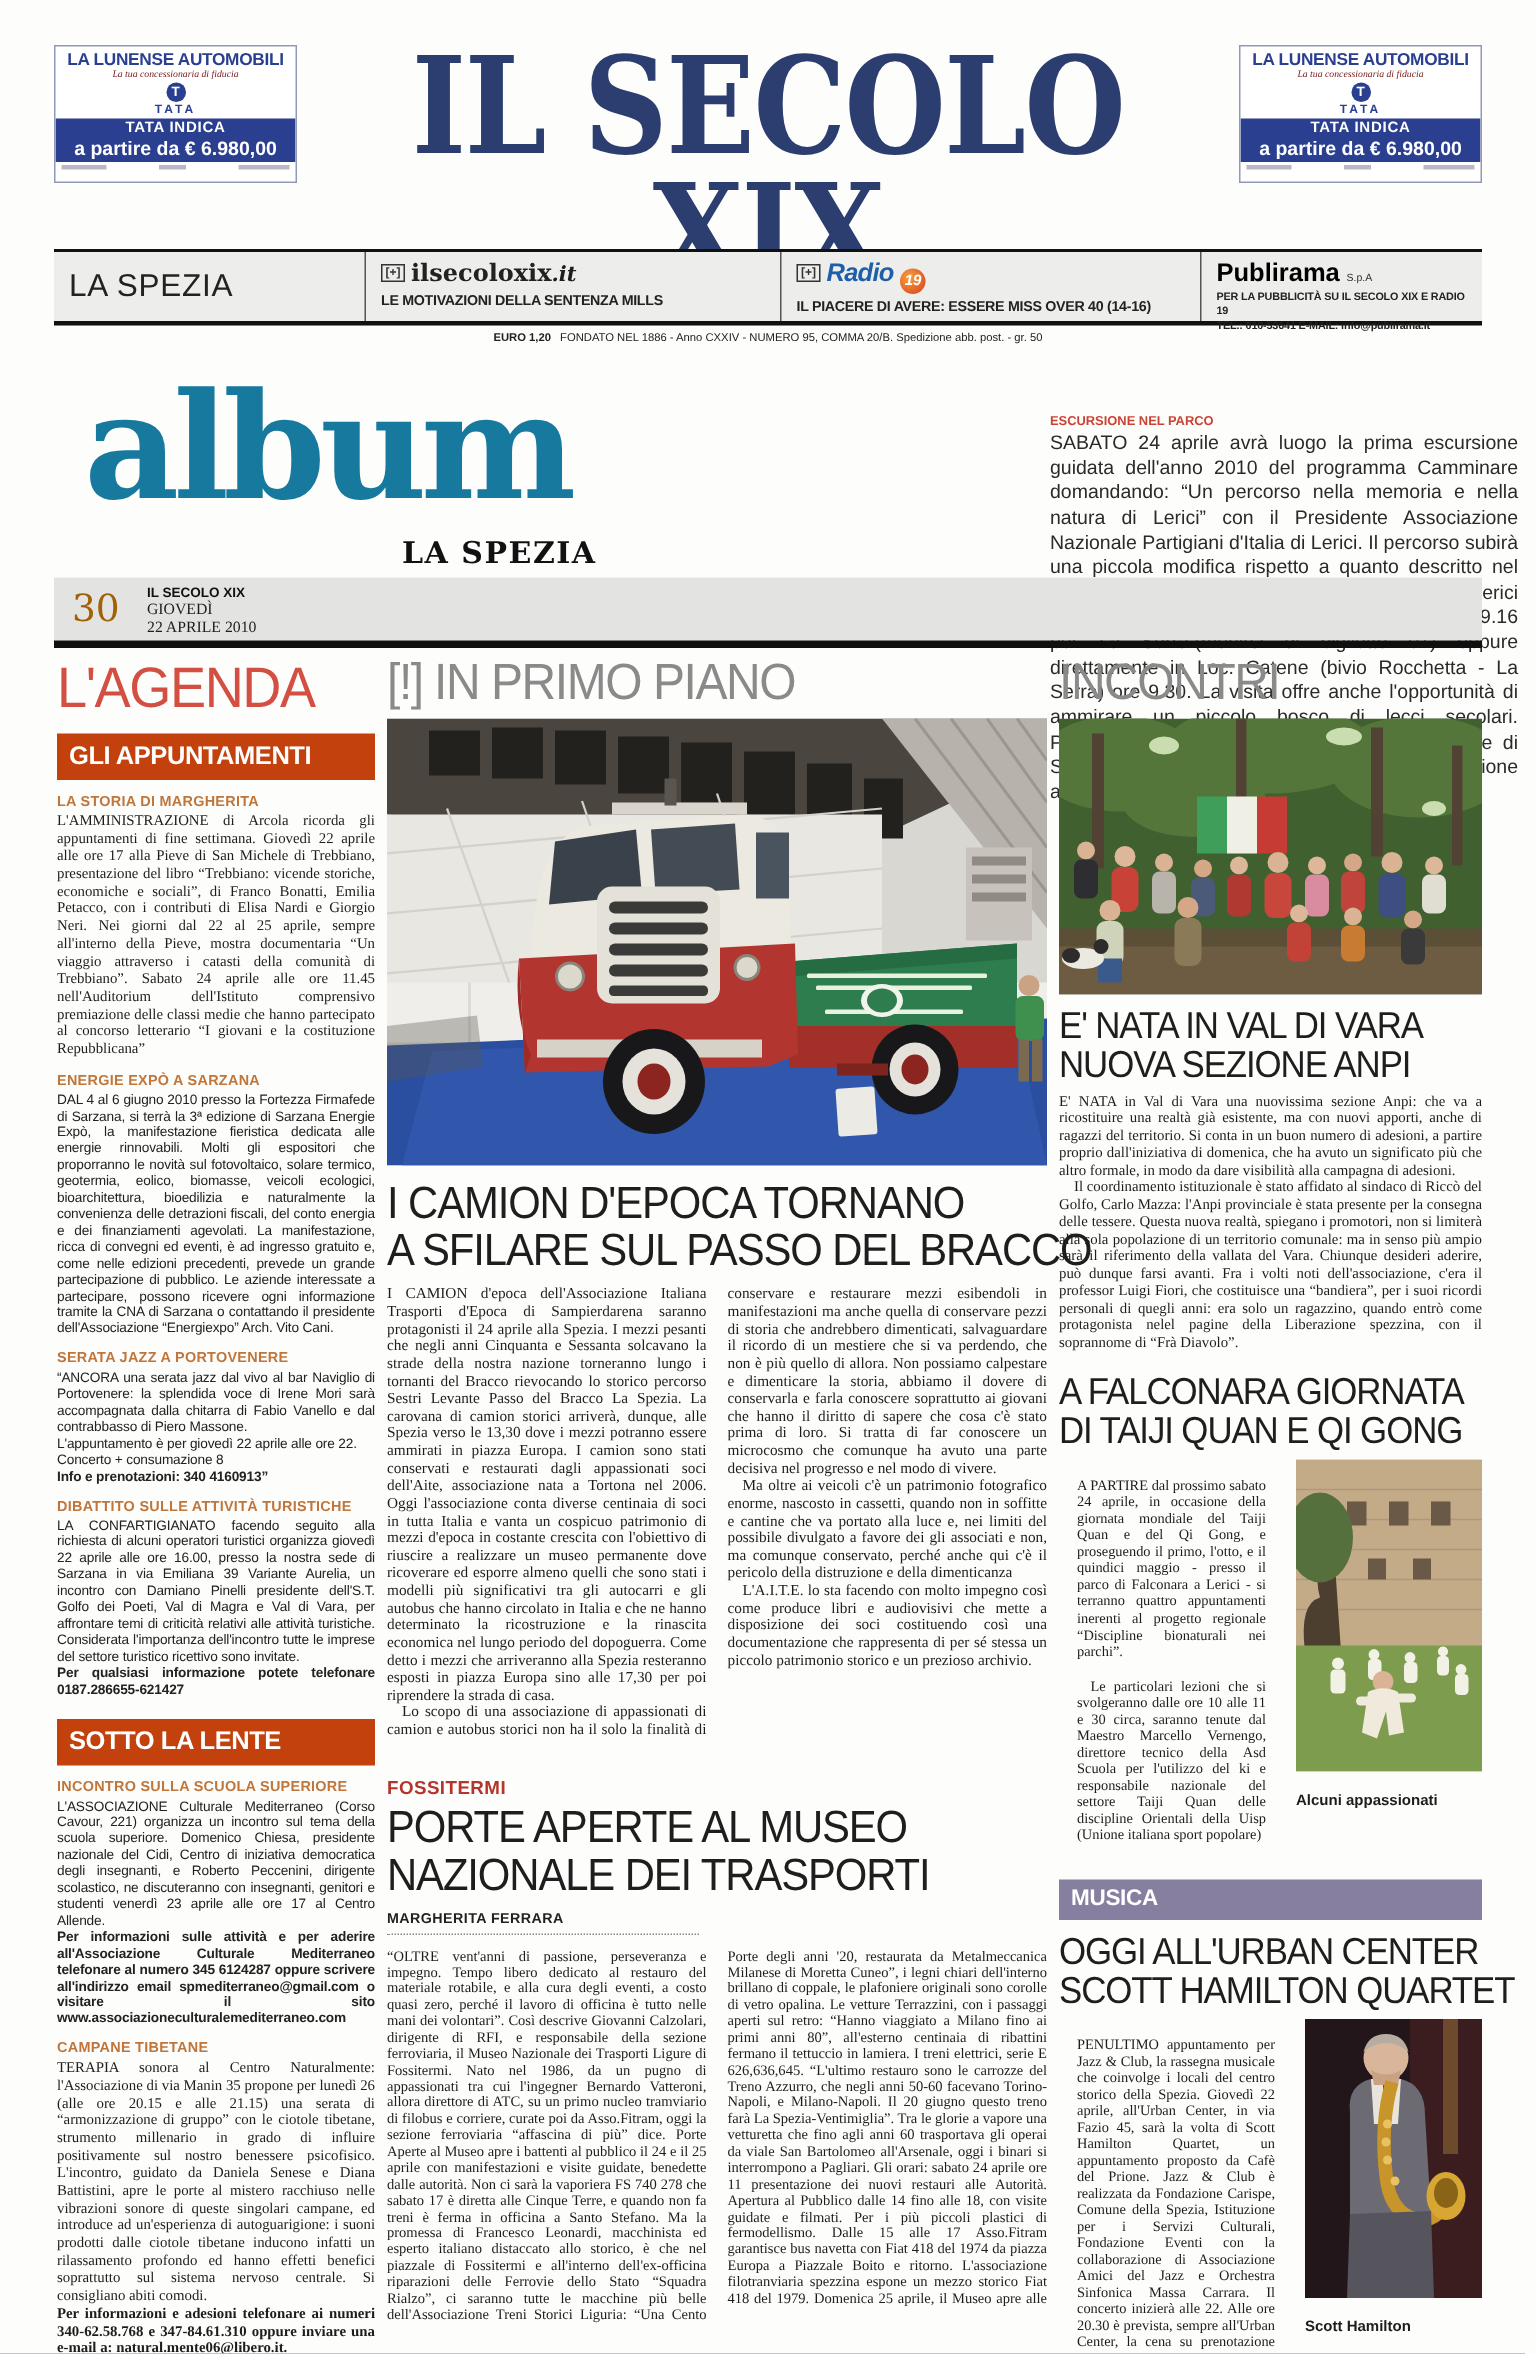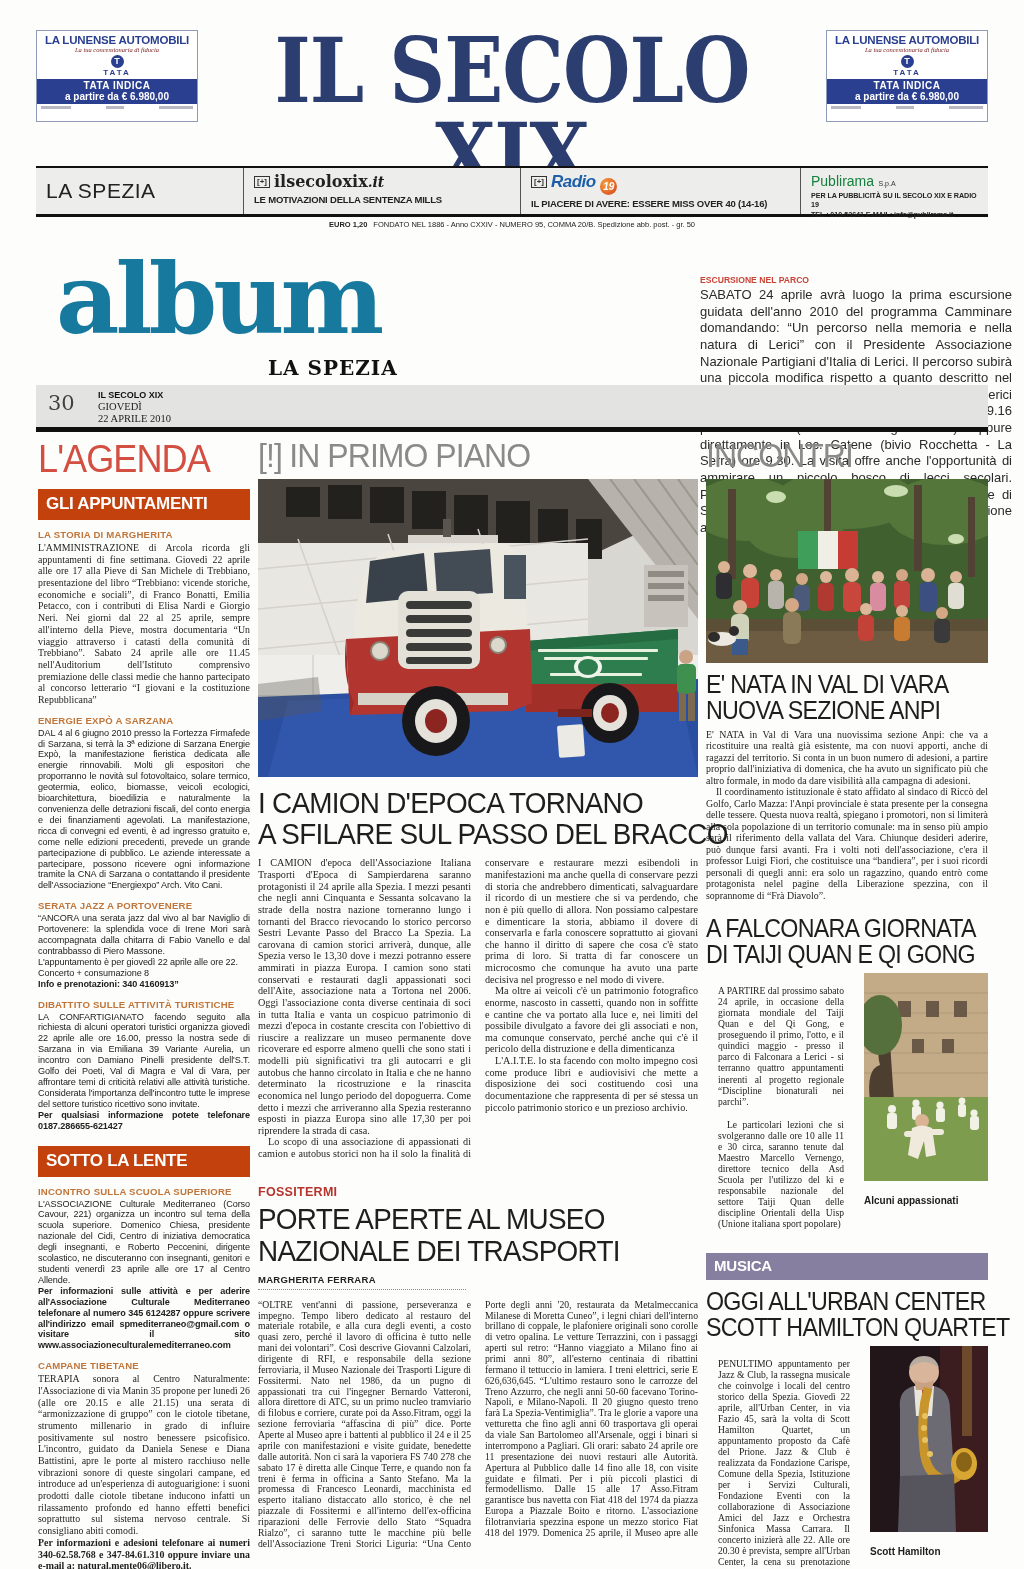--- a/index.html
+++ b/index.html
@@ -10,21 +10,21 @@
       text-align:center;overflow:hidden;}
   .ad.left{left:36px}.ad.right{right:36px}
   .ad-title{font-family:"Liberation Sans",sans-serif;font-weight:bold;font-size:11.5px;color:#2a3f8f;margin-top:3px;letter-spacing:-.2px}
   .ad-sub{font-family:"Liberation Serif",serif;font-style:italic;font-size:6.5px;color:#7a2020;}
   .tata{display:flex;flex-direction:column;align-items:center;margin-top:2px;}
   .tata-circle{width:13px;height:13px;border-radius:50%;background:#2a3f8f;color:#fff;
       font:bold 9px/13px "Liberation Sans",sans-serif;}
   .tata-word{font:bold 8px "Liberation Sans",sans-serif;color:#2a3f8f;letter-spacing:2px;}
   .ad-band{background:#2a3f8f;color:#fff;font-family:"Liberation Sans",sans-serif;margin-top:2px;padding:1px 0 2px;}
   .ad-band .l1{font-weight:bold;font-size:10px;letter-spacing:.5px}
-  .ad-band .l2{font-weight:bold;font-size:10px}
+  .ad-band .l2{font-weight:bold;font-size:13px}
   .ad-fine{display:flex;justify-content:space-between;padding:2px 4px;}
   .ad-fine span{display:block;height:3px;background:#b9b9c6;}
   .logo-block{position:absolute;left:212px;width:600px;top:34px;text-align:center;}
   .paper-logo{font-family:"DejaVu Serif",serif;font-weight:bold;font-size:76px;line-height:.95;
       color:#2c3e70;letter-spacing:-1px;transform:scale(1.02,1.18);transform-origin:50% 20%;margin:0;}
   .paper-date{font-size:15px;letter-spacing:2px;margin-top:21px;color:#111;}
   .paper-info{font-family:"Liberation Sans",sans-serif;font-size:7.5px;color:#222;margin-top:4px;}
   .paper-info b{margin-right:6px}
   
   .topbar{position:absolute;left:36px;right:36px;top:166px;height:46px;background:#ededeb;
@@ -36,33 +36,33 @@
   .tc2{width:277px}.tc3{width:280px}.tc4{flex:1}
   .plus{display:inline-block;border:1px solid #333;font:bold 8px/10px "Liberation Sans",sans-serif;
       padding:0 2px;vertical-align:3px;color:#333;margin-right:4px;}
   .site-name{font-family:"DejaVu Serif",serif;font-weight:bold;font-size:16px;color:#222;}
   .site-it{font-family:"DejaVu Serif",serif;font-weight:bold;font-style:italic;font-size:14px;}
   .t-tag{font-weight:bold;font-size:9.5px;color:#222;margin-top:3px;letter-spacing:-.2px}
   .radio-word{font-weight:bold;font-style:italic;font-size:17px;color:#1f5fa8;letter-spacing:-.5px}
   .radio-circle{display:inline-block;width:17px;height:17px;border-radius:50%;
       background:radial-gradient(circle at 35% 35%,#f6a13c,#d43d1e);color:#fff;
       font:bold italic 10px/17px "Liberation Sans",sans-serif;text-align:center;vertical-align:-3px;}
-  .pub-name{font-weight:normal;font-size:14px;color:#15803d;}
+  .pub-name{font-weight:bold;font-size:17px;color:#000000;}
   .pub-spa{font-size:7px;color:#333}
   .pub-line{font-weight:bold;font-size:7.2px;color:#222;margin-top:1px;letter-spacing:-.1px}
   
   .album-logo{position:absolute;left:56px;top:250px;font-family:"DejaVu Serif",serif;font-weight:bold;
       font-size:98px;line-height:1;color:#17799e;letter-spacing:-4px;}
   .album-sub{position:absolute;left:268px;top:356px;font-family:"DejaVu Serif",serif;font-weight:bold;
       font-size:20px;letter-spacing:1px;color:#111;}
   .escursione{position:absolute;left:700px;top:255px;width:312px;font-family:Liberation Sans, sans-serif;margin-top:20px;}
   .esc-title{font-weight:bold;font-size:8.6px;color:#c94436;margin-bottom:2px;}
   .esc-body{font-size:13px;line-height:1.28;color:#2a2a2a;text-align:justify;}
   .pagebar{position:absolute;left:36px;right:36px;top:385px;height:42px;background:#e3e3e2;}
-  .pb-num{position:absolute;left:12px;top:6px;font-family:"DejaVu Serif",serif;font-size:21px;color:#404040;}
+  .pb-num{position:absolute;left:12px;top:6px;font-family:"DejaVu Serif",serif;font-size:25px;color:#a16207;}
   .pb-paper{position:absolute;left:62px;top:5px;font:bold 9px "Liberation Sans",sans-serif;color:#111;}
   .pb-day{position:absolute;left:62px;top:16px;font-size:10.5px;}
   .pb-date{position:absolute;left:62px;top:28px;font-size:10.5px;}
   .black-rule{position:absolute;left:36px;right:36px;top:427px;height:5px;background:#101010;}
   
   .col-left{position:absolute;left:38px;top:438px;width:212px;}
   .col-center{position:absolute;left:258px;top:436px;width:440px;}
   .col-right{position:absolute;left:706px;top:436px;width:282px;}
   .kicker{font-family:"Liberation Sans",sans-serif;font-size:34px;color:#8a8a8a;letter-spacing:-1px;
       transform:scaleX(.94);transform-origin:0 0;white-space:nowrap;margin-bottom:4px;}

